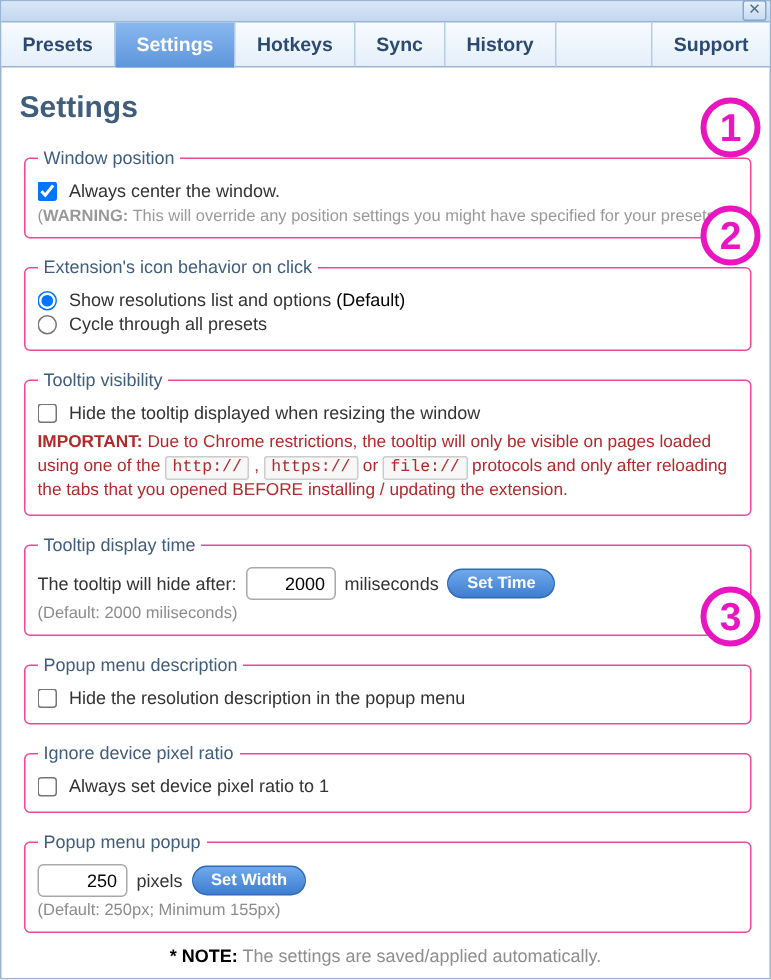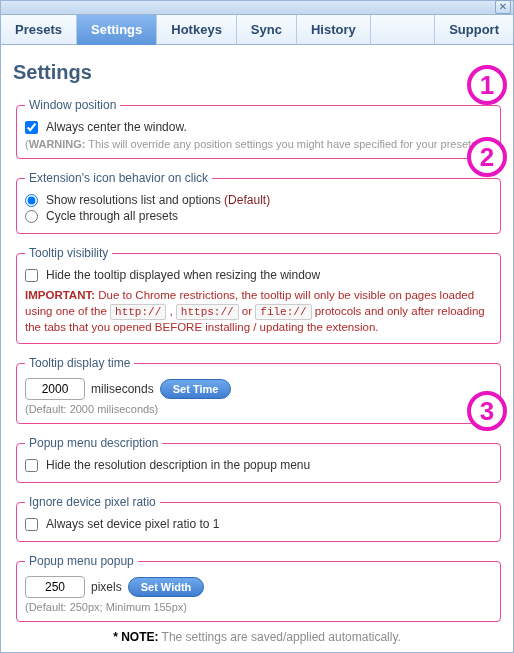--- a/index.html
+++ b/index.html
@@ -77,21 +77,21 @@
     padding: 6px 8px 8px 8px;
     position: relative;
   }
   legend {
     color: #3f5d7d;
     font-size: 12px;
     padding: 0 4px;
   }
   .row { display: flex; align-items: center; gap: 6px; margin: 2px 0; }
   label { cursor: pointer; }
-  .gray { color: #7f1d1d; }
+  .gray { color: #000000; }
   .warning-line { color: #999; font-size: 11px; margin-top: 4px; }
   .warning-line strong { color: #999; font-weight: bold; }
   .important {
     color: #b02a2a;
     font-size: 11.5px;
     line-height: 1.35;
     margin-top: 6px;
   }
   .important strong { font-weight: bold; }
   .code {
@@ -104,21 +104,21 @@
     color: #b02a2a;
     border-radius: 2px;
     line-height: 14px;
   }
   input[type=text] {
     border: 1px solid #a8a8a8;
     border-radius: 4px;
     padding: 3px 6px;
     font-size: 12px;
     width: 60px;
-    text-align: center;
+    text-align: right;
   }
   .btn {
     background: linear-gradient(#6fa9ec, #3f7dd0);
     border: 1px solid #2f69b8;
     color: #fff;
     font-weight: bold;
     font-size: 11px;
     border-radius: 12px;
     padding: 3px 12px;
     cursor: pointer;
@@ -204,20 +204,21 @@
         <label>Hide the tooltip displayed when resizing the window</label>
       </div>
       <div class="important">
         <strong>IMPORTANT:</strong><span> Due to Chrome restrictions, the tooltip will only be visible on pages loaded using one of the </span><span class="code">http://</span><span> , </span><span class="code">https://</span><span> or </span><span class="code">file://</span><span> protocols and only after reloading the tabs that you opened BEFORE installing / updating the extension.</span>
       </div>
     </fieldset>
 
     <fieldset>
       <legend>Tooltip display time</legend>
       <div class="row">
+        <span>The tooltip will hide after:</span>
         <input type="text" value="2000" style="">
         <span>miliseconds</span>
         <button class="btn">Set Time</button>
       </div>
       <div class="helper">(Default: 2000 miliseconds)</div>
     </fieldset>
 
     <fieldset>
       <legend>Popup menu description</legend>
       <div class="row">

